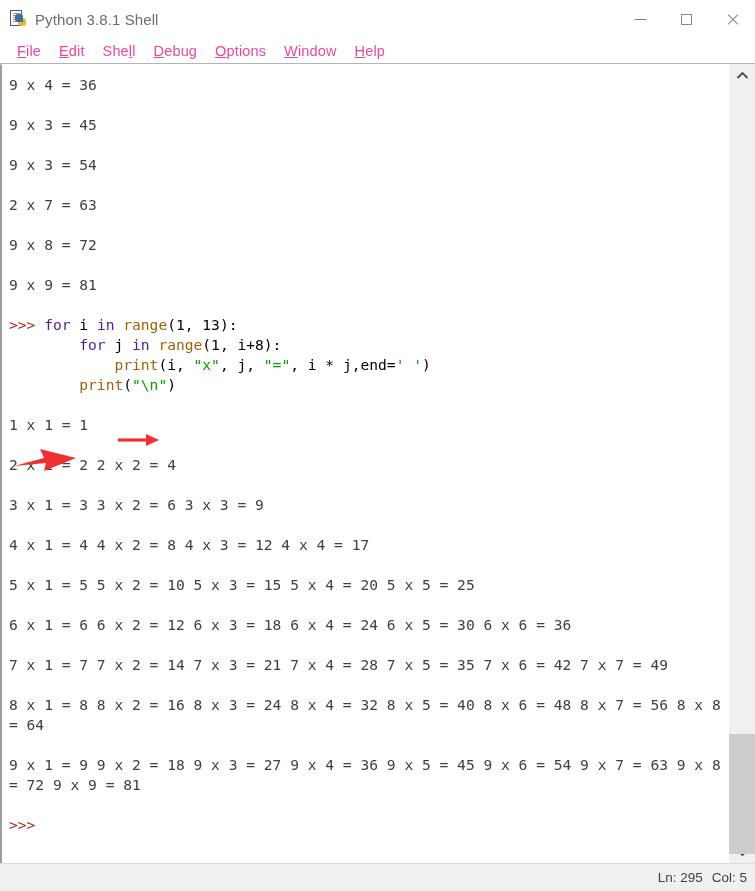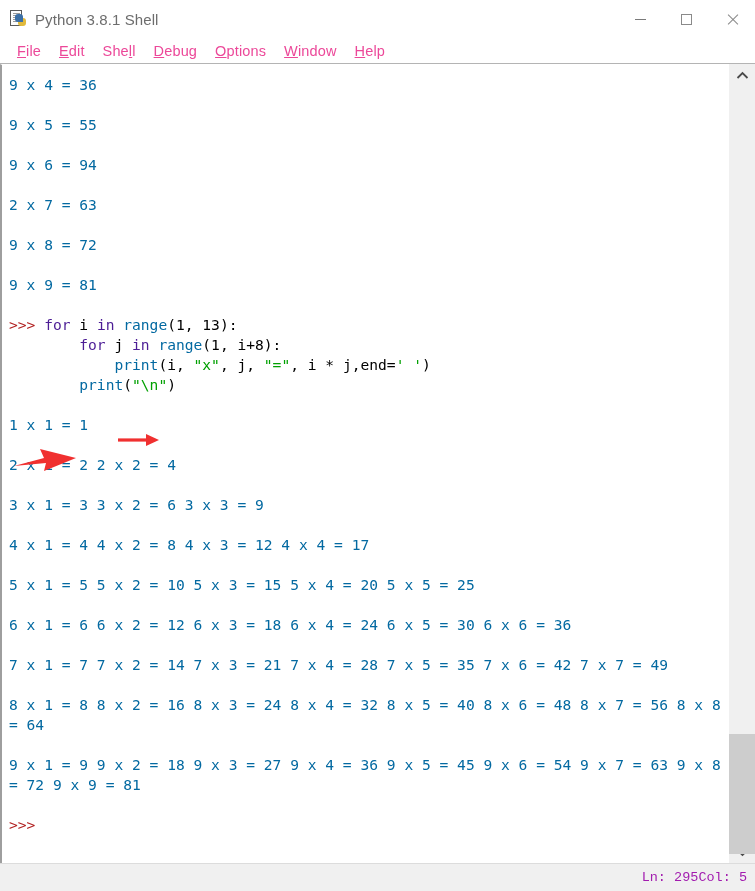--- a/index.html
+++ b/index.html
@@ -165,24 +165,24 @@
   #code {
     margin: 0;
     padding: 10px 0 0 7px;
     font-family: "DejaVu Sans Mono", "Liberation Mono", monospace;
     font-size: 14.6px;
     line-height: 20px;
     white-space: pre-wrap;
     word-break: break-word;
     color: #000000;
   }
-  .out   { color: #0369a1; margin-top: 28px; }
+  .out   { color: #404040; margin-top: 28px; }
   .prompt{ color: #b22222; }
   .kw    { color: #4c1d95; }
-  .bi    { color: #0369a1; }
+  .bi    { color: #a16207; }
   .str   { color: #00a000; }
   .plain { color: #000000; }
 
   
   #arrow-small {
     position: absolute;
     left: 116px;
     top: 368px;
     width: 42px;
     height: 14px;
@@ -242,23 +242,23 @@
     background: #f0f0f0;
     display: flex;
     align-items: center;
     justify-content: flex-end;
     padding-right: 8px;
     box-sizing: border-box;
     border-top: 1px solid #dcdcdc;
   }
   .status-text {
     font-size: 13.5px;
-    color: #a21caf;
-    font-family: Liberation Mono, monospace;
-    margin-left: 0;
+    color: #404040;
+    font-family: Liberation Sans, sans-serif;
+    margin-left: 9px;
     white-space: nowrap;
   }
 </style>
 </head>
 <body>
 
 <div id="window">
 
   <div id="titlebar">
     <div id="app-icon">
@@ -289,23 +289,23 @@
     <div class="menu-item"><span class="acc">O</span>ptions</div>
     <div class="menu-item"><span class="acc">W</span>indow</div>
     <div class="menu-item"><span class="acc">H</span>elp</div>
   </div>
 
   <div id="text-wrap">
 
     <div id="textarea">
       <div id="code"><span class="out">9 x 4 = 36</span>
 
-<span class="out">9 x 5 = 55</span>
-
-<span class="out">9 x 6 = 94</span>
+<span class="out">9 x 3 = 45</span>
+
+<span class="out">9 x 3 = 54</span>
 
 <span class="out">2 x 7 = 63</span>
 
 <span class="out">9 x 8 = 72</span>
 
 <span class="out">9 x 9 = 81</span>
 
 <span class="prompt">&gt;&gt;&gt; </span><span class="kw">for</span><span class="plain"> i </span><span class="kw">in</span><span class="bi"> range</span><span class="plain">(1, 13):</span>
 <span class="plain">        </span><span class="kw">for</span><span class="plain"> j </span><span class="kw">in</span><span class="bi"> range</span><span class="plain">(1, i+8):</span>
 <span class="plain">            </span><span class="bi">print</span><span class="plain">(i, </span><span class="str">"x"</span><span class="plain">, j, </span><span class="str">"="</span><span class="plain">, i * j,end=</span><span class="str">' '</span><span class="plain">)</span>

